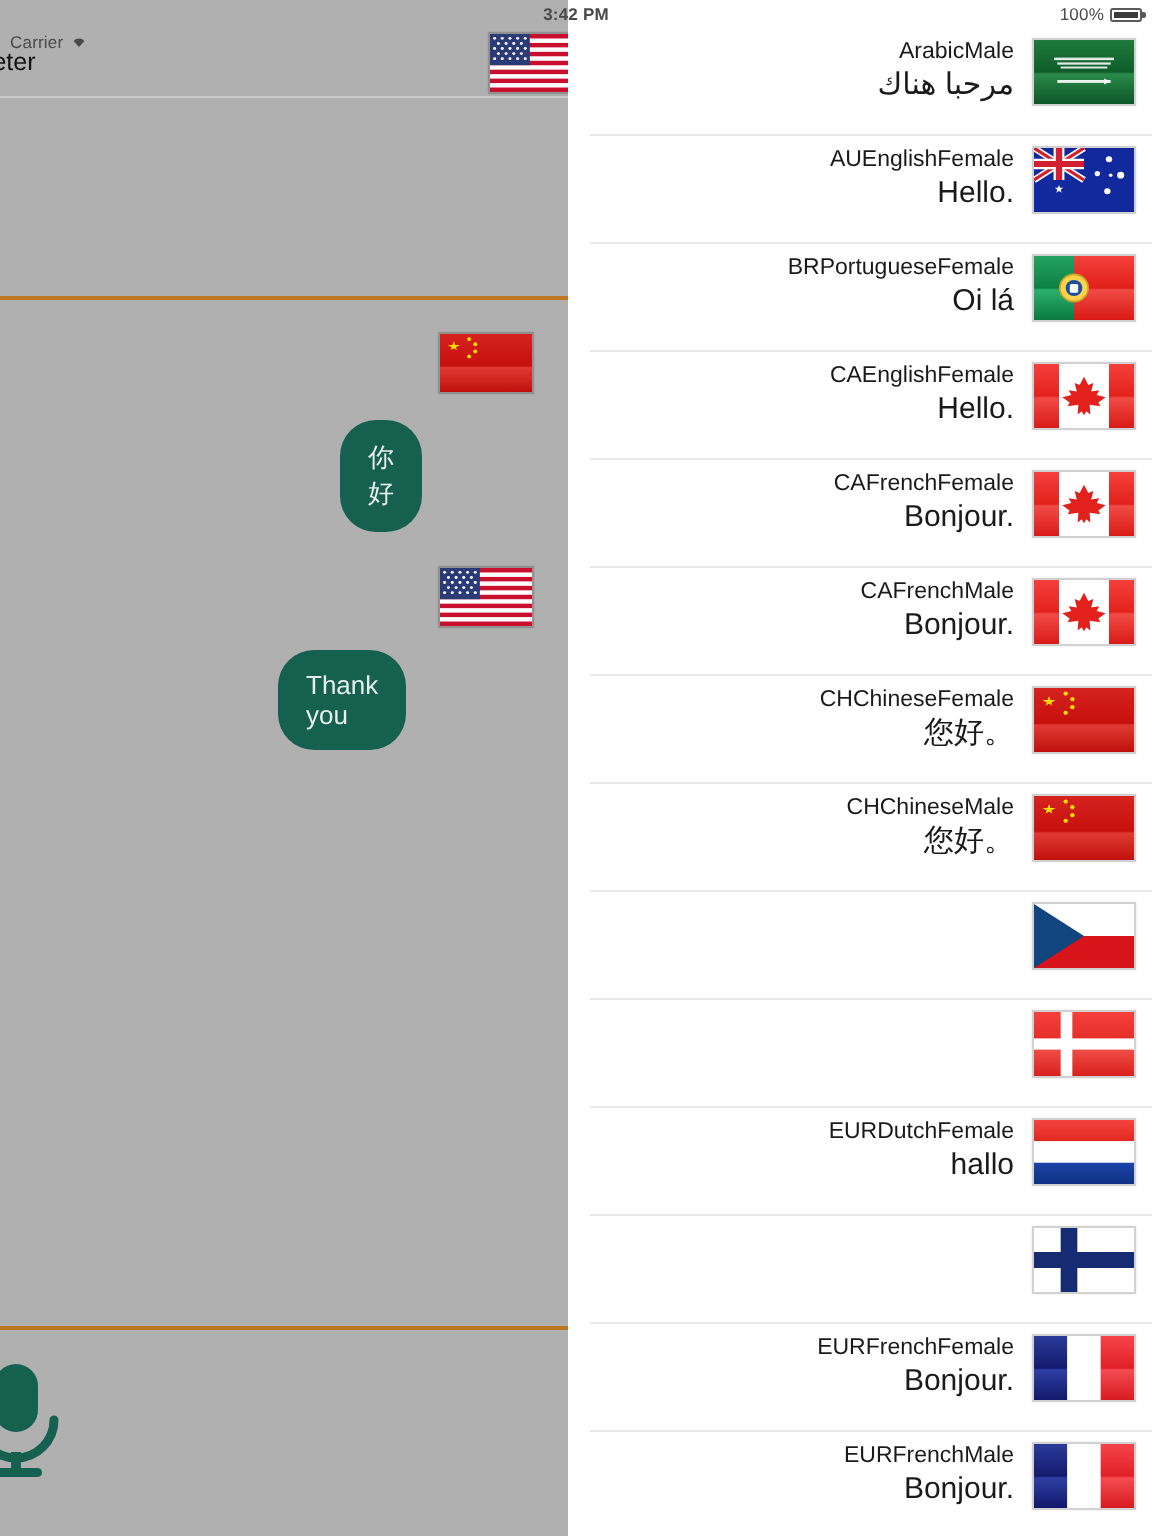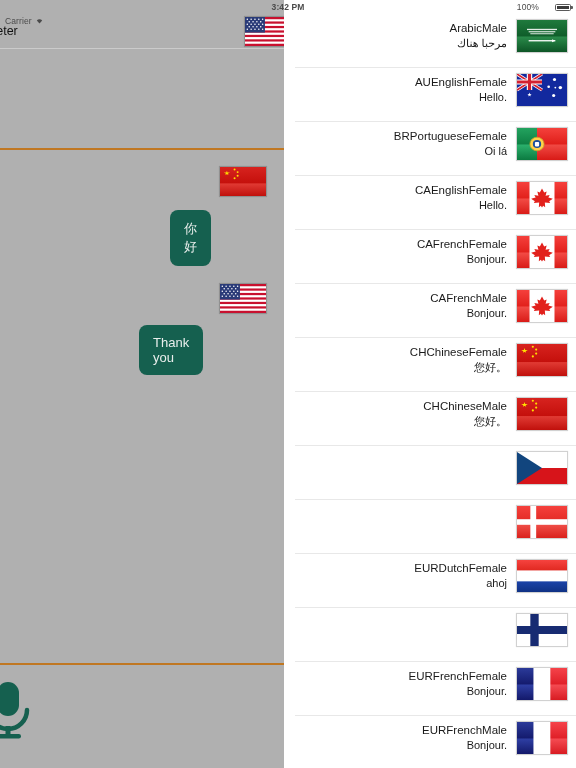--- a/index.html
+++ b/index.html
@@ -12,21 +12,21 @@
   .screen { position:relative; width:576px; height:768px; display:flex; }
 
   
   .statusbar {
     position:absolute; top:0; left:0; width:576px; height:14px;
     display:flex; align-items:center; z-index:50;
     font-size:8.5px; color:#4a4a4a; letter-spacing:.1px;
   }
   .sb-left { position:absolute; left:5px; display:flex; align-items:center; gap:3px;margin-top:27px; }
   .sb-center { position:absolute; left:0; width:576px; text-align:center; font-weight:bold; }
-  .sb-right { position:absolute; right:5px; display:flex; align-items:center; gap:16px; }
+  .sb-right { position:absolute; right:5px; display:flex; align-items:center; gap:3px; }
   .wifi { display:inline-block; width:9px; height:7px; position:relative; }
   .wifi svg { display:block; }
   .battery {
     width:16px; height:7px; border:1px solid #5a5a5a; border-radius:1.5px;
     position:relative; background:#fff;
   }
   .battery::after {
     content:""; position:absolute; right:-2.5px; top:1.5px;
     width:1.5px; height:3px; background:#5a5a5a; border-radius:0 1px 1px 0;
   }
@@ -55,21 +55,21 @@
     position:absolute; left:0; width:284px; height:1.5px; background:#c07722;
   }
   .divider-orange.d1 { top:148px; }
   .divider-orange.d2 { top:663px; }
 
   .conversation { position:absolute; top:150px; left:0; width:284px; bottom:105px; }
 
   .msg { position:absolute; }
   .msg-flag { position:absolute; }
   .bubble {
-    background:#15604f; border-radius:8px; color:#e9eeec;
+    background:#15604f; border-radius:18px; color:#e9eeec;
     display:inline-flex; align-items:center; justify-content:center;
     font-size:13px; padding:10px 14px; min-height:40px;
   }
   .msg-1 .msg-flag { left:219px; top:16px; }
   .msg-1 .bubble  { left:170px; top:60px; position:absolute; }
   .msg-2 .msg-flag { left:219px; top:133px; }
   .msg-2 .bubble  { left:139px; top:175px; position:absolute; }
 
   .mic-wrap { position:absolute; left:-22px; top:680px; width:60px; height:64px; }
 
@@ -86,21 +86,21 @@
   }
   .row::after {
     content:""; position:absolute; left:11px; right:0; bottom:0;
     height:1px; background:#e8e8e8;
   }
   .row-texts {
     display:flex; flex-direction:column; align-items:flex-end;
     justify-content:center; line-height:1.28;
   }
   .row-name { font-size:11.5px; color:#1a1a1a; white-space:nowrap; }
-  .row-sample { font-size:11px; color:#1a1a1a; white-space:nowrap; }
+  .row-sample { font-size:15px; color:#1a1a1a; white-space:nowrap; }
 
   
   .flag {
     display:block; position:relative; overflow:hidden;
     border:.5px solid rgba(0,0,0,.18);
     box-shadow:0 0 1px rgba(0,0,0,.12);
   }
   .flag svg { display:block; width:100%; height:100%; }
   .flag-lg { width:48px; height:31px; }
   .flag-md { width:52px; height:34px; }
@@ -461,21 +461,21 @@
             <rect width="60" height="40" fill="url(#dkR)"></rect>
             <rect x="16" y="0" width="7" height="40" fill="#ffffff"></rect>
             <rect x="0" y="16.5" width="60" height="7" fill="#ffffff"></rect>
           </svg>
         </span>
       </div>
 
       <div class="row">
         <div class="row-texts">
           <span class="row-name">EURDutchFemale</span>
-          <span class="row-sample">ahoj</span>
+          <span class="row-sample">hallo</span>
         </div>
         <span class="flag flag-md">
           <svg viewBox="0 0 60 40" preserveAspectRatio="none">
             <defs>
               <linearGradient id="nlR" x1="0" y1="0" x2="0" y2="1">
                 <stop offset="0%" stop-color="#f6433f"></stop>
                   <stop offset="100%" stop-color="#e02820"></stop>
               </linearGradient>
               <linearGradient id="nlB" x1="0" y1="0" x2="0" y2="1">
                 <stop offset="0%" stop-color="#1b43a8"></stop>

